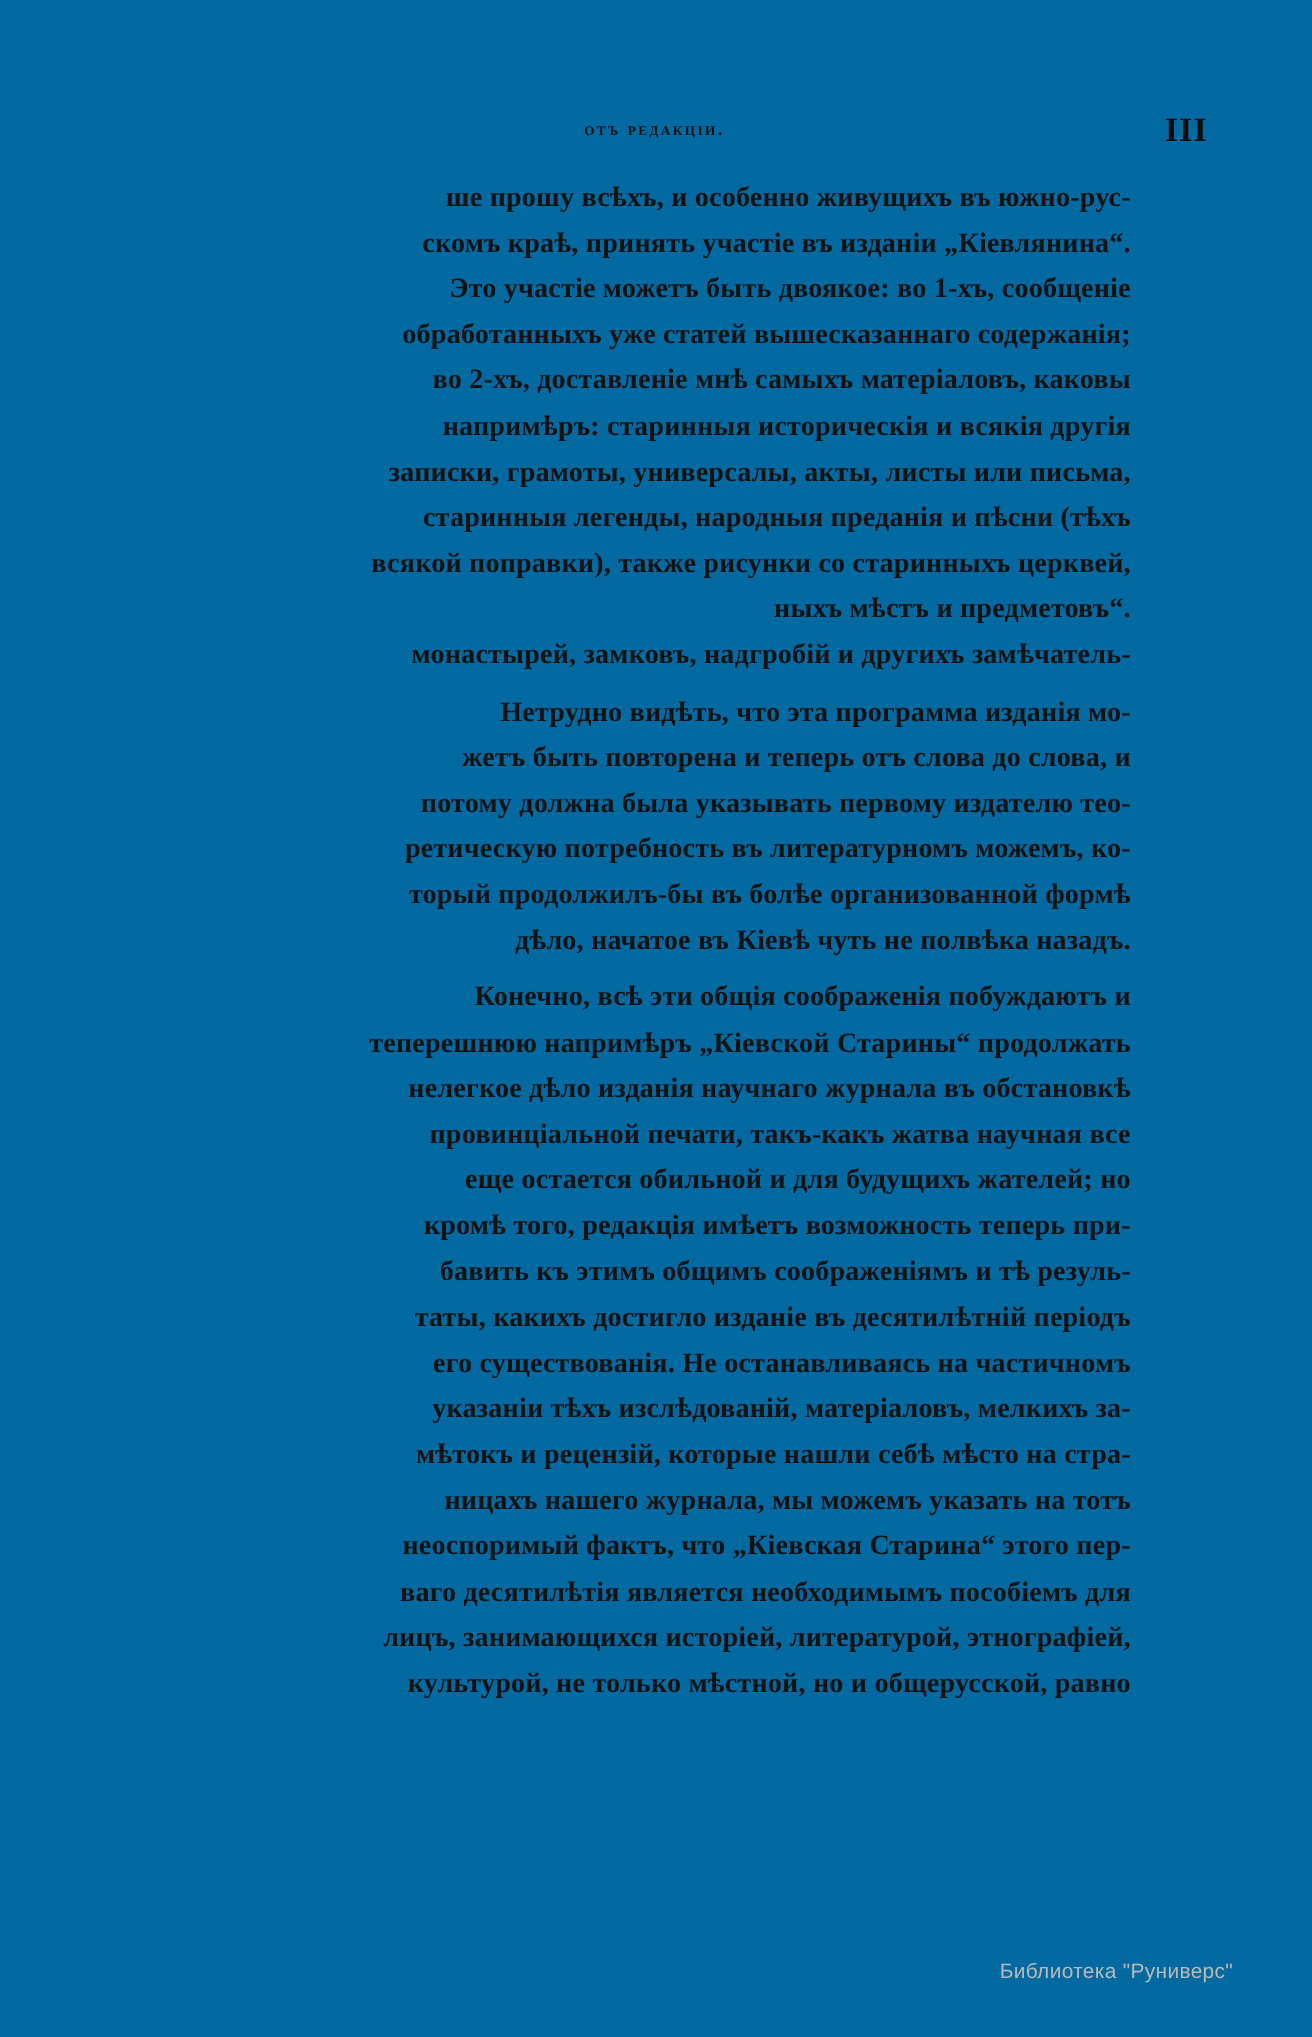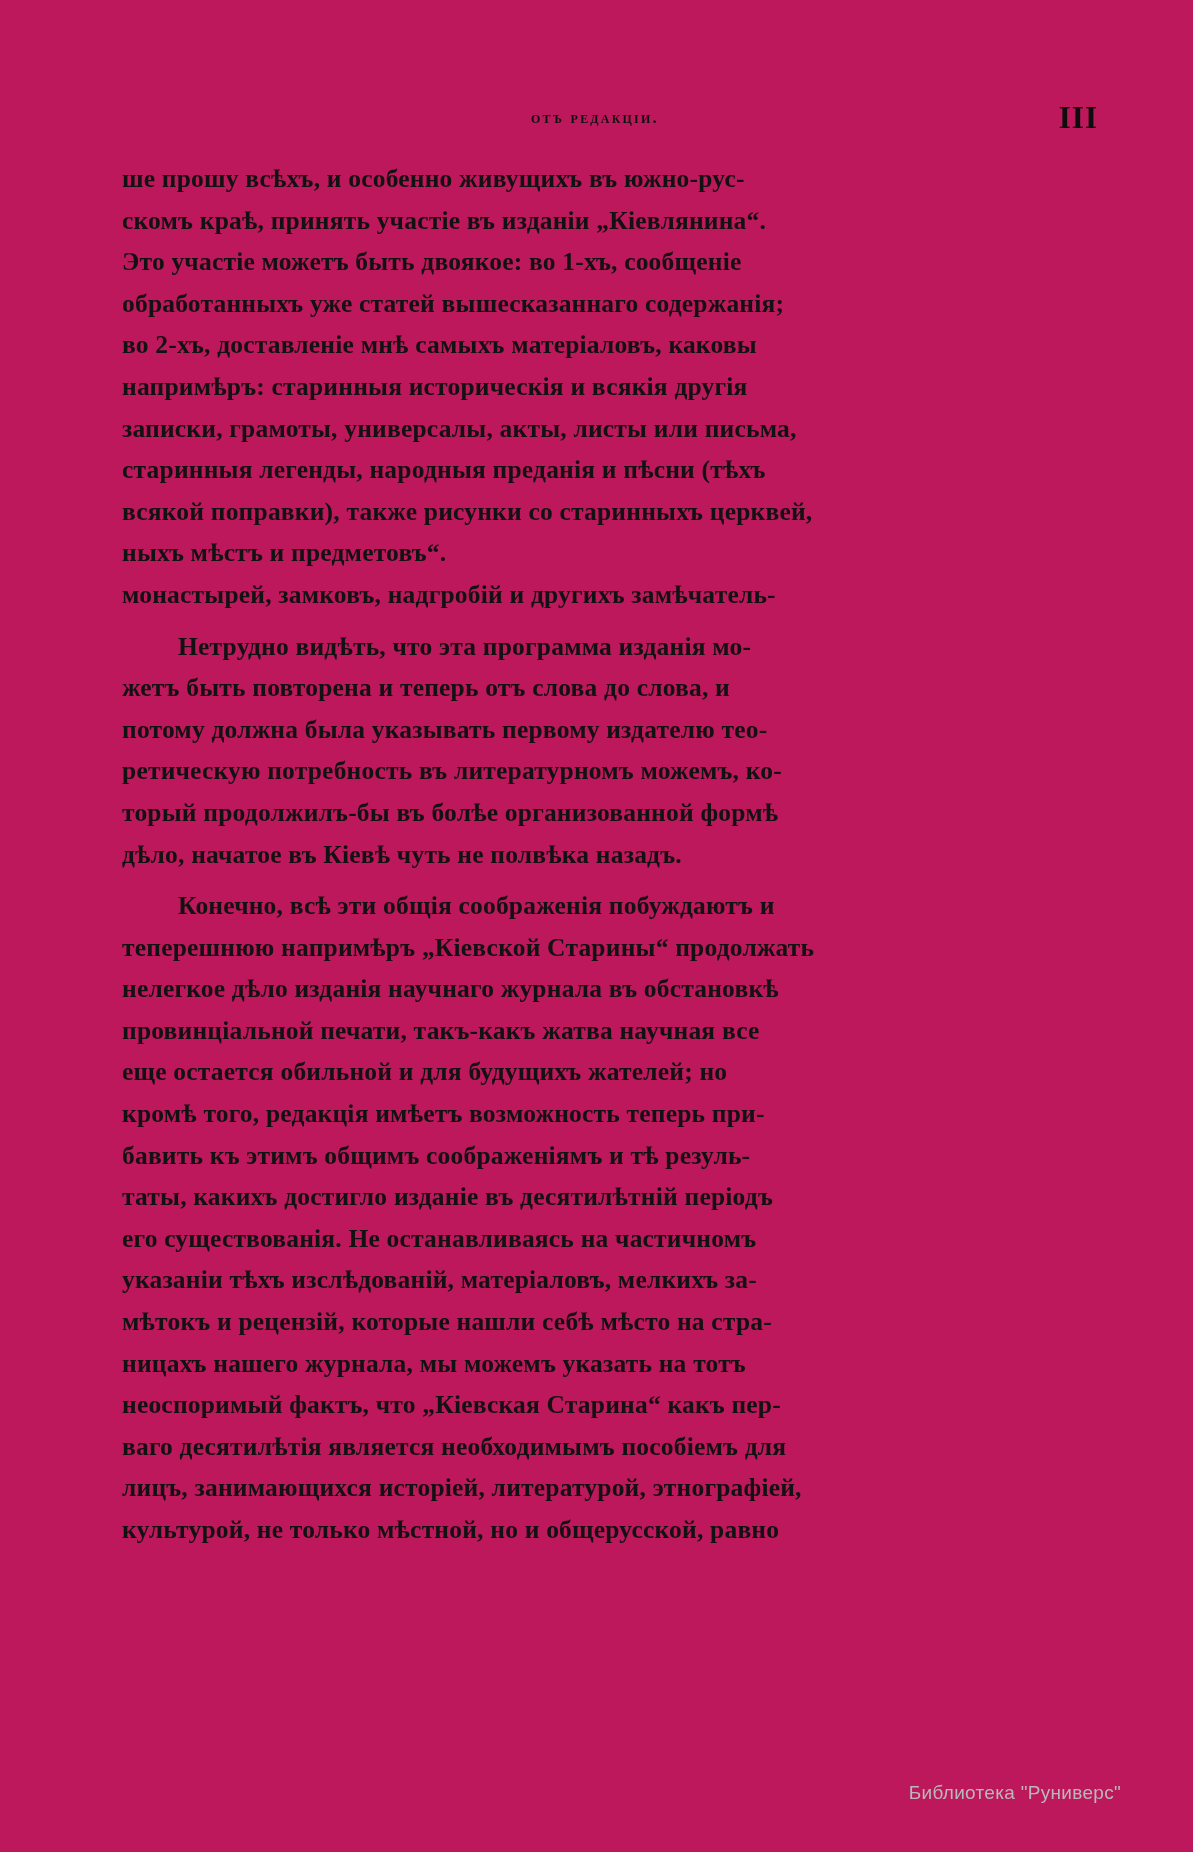--- a/index.html
+++ b/index.html
@@ -13,21 +13,21 @@
     position: relative;
     font-family: "Liberation Serif", "DejaVu Serif", serif;
     color: #141414;
     overflow: hidden;
   }
   .page {
     position: absolute;
     top: 0; left: 0;
     width: 1193px;
     height: 1852px;
-    background: #be185d;
+    background: #0369a1;
   }
   .header {
     position: absolute;
     top: 108px;
     left: 130px;
     width: 930px;
     height: 30px;
   }
   .running-title {
     position: absolute;
@@ -48,20 +48,21 @@
     font-size: 31px;
     font-weight: 700;
     letter-spacing: 1px;
     color: #0d0d0d;
   }
   .body-text {
     position: absolute;
     top: 158px;
     left: 122px;
     width: 906px;
+    text-align: right;
   }
   .para {
     margin: 0 0 1px 0;
   }
   .line {
     display: block;
     white-space: nowrap;
     font-size: 25.5px;
     line-height: 41.6px;
     font-weight: 600;
@@ -120,21 +121,21 @@
       <span class="line">нелегкое дѣло изданія научнаго журнала въ обстановкѣ</span>
       <span class="line">провинціальной печати,  такъ-какъ  жатва  научная все</span>
       <span class="line">еще  остается  обильной  и  для  будущихъ  жателей; но</span>
       <span class="line">кромѣ того,  редакція имѣетъ возможность теперь при-</span>
       <span class="line">бавить  къ  этимъ  общимъ  соображеніямъ и тѣ резуль-</span>
       <span class="line">таты, какихъ достигло изданіе въ десятилѣтній періодъ</span>
       <span class="line">его  существованія.  Не  останавливаясь  на частичномъ</span>
       <span class="line">указаніи  тѣхъ  изслѣдованій,  матеріаловъ,  мелкихъ за-</span>
       <span class="line">мѣтокъ и рецензій, которые нашли себѣ мѣсто на стра-</span>
       <span class="line">ницахъ  нашего  журнала, мы можемъ указать на тотъ</span>
-      <span class="line">неоспоримый  фактъ,  что  „Кіевская  Старина“ какъ пер-</span>
+      <span class="line">неоспоримый  фактъ,  что  „Кіевская  Старина“ этого пер-</span>
       <span class="line">ваго десятилѣтія является необходимымъ пособіемъ для</span>
       <span class="line">лицъ, занимающихся исторіей, литературой, этнографіей,</span>
       <span class="line">культурой, не только мѣстной, но и общерусской, равно</span>
     </div>
 
   </div>
 
   <div class="watermark">Библиотека "Руниверс"</div>
 
 </div>

